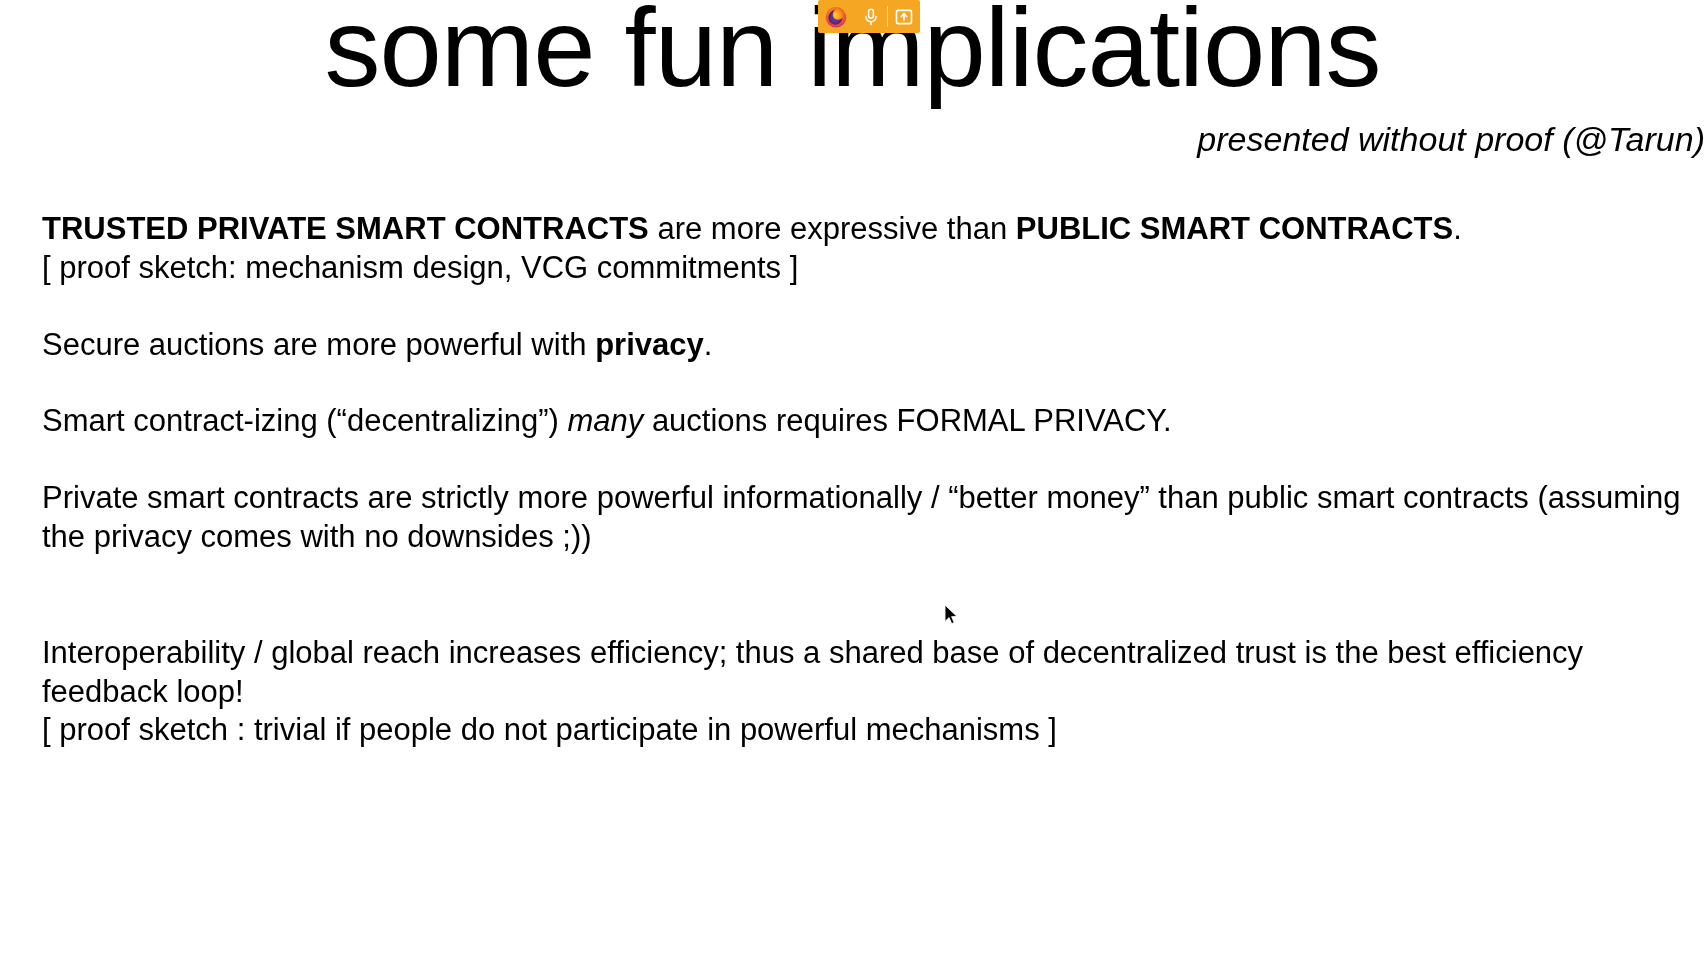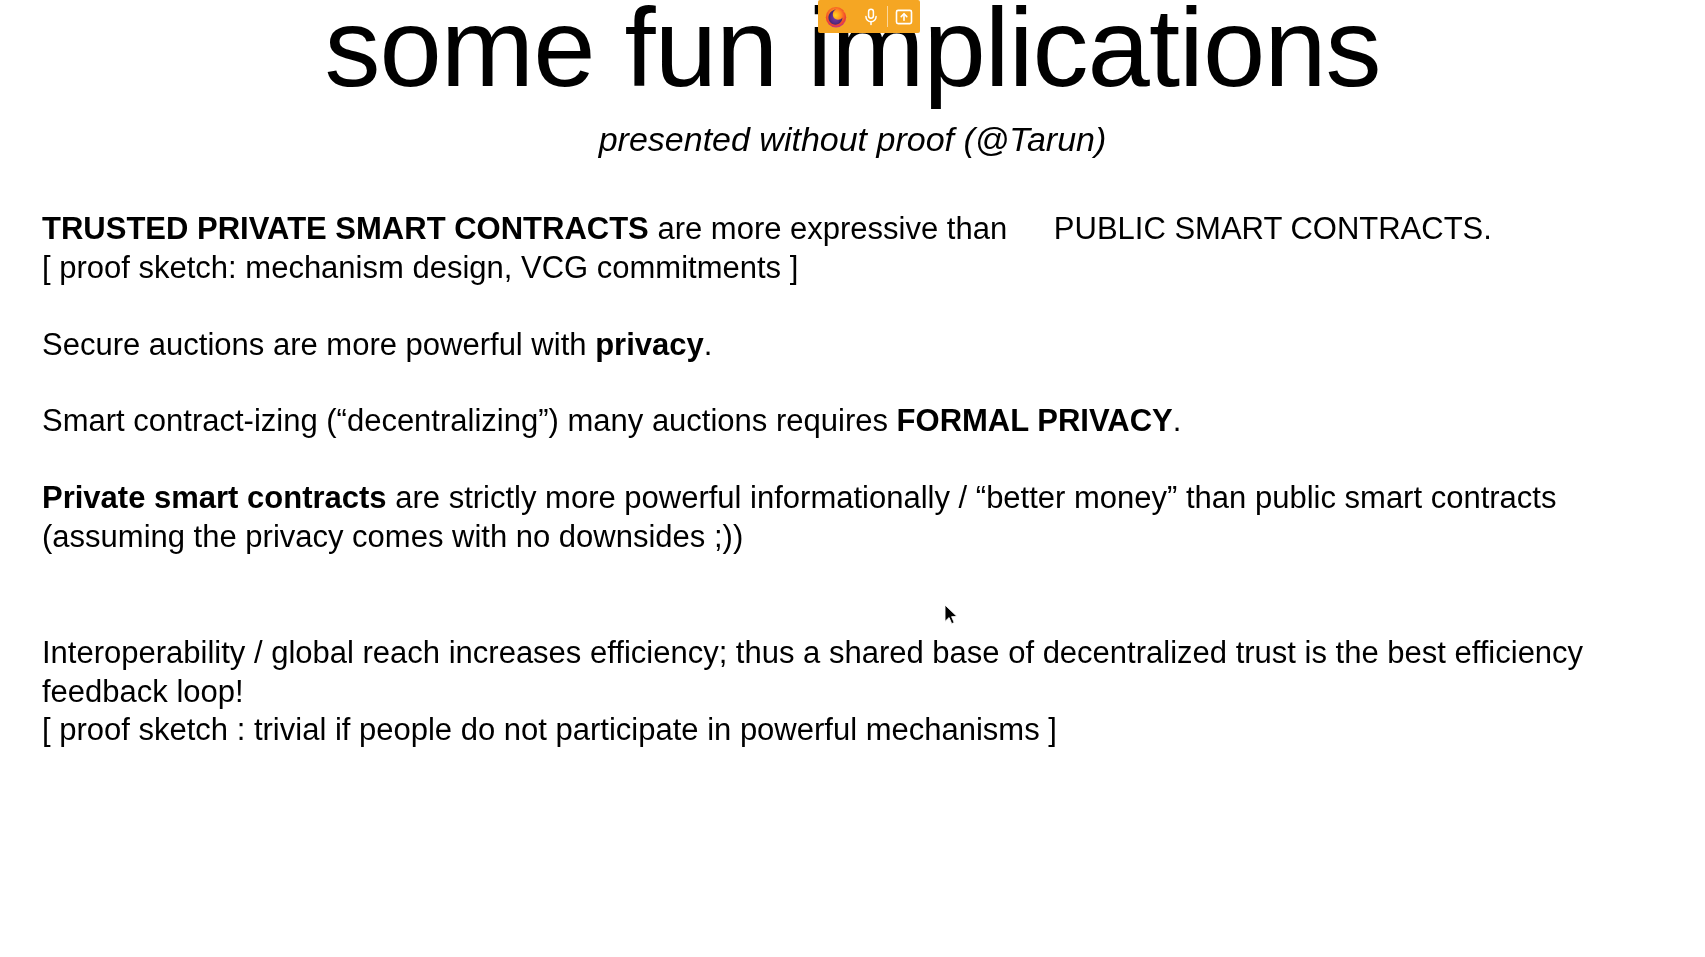--- a/index.html
+++ b/index.html
@@ -71,21 +71,21 @@
     line-height: 1.15;
     font-weight: 400;
     letter-spacing: -1px;
     white-space: nowrap;
   }
   #slide-subtitle {
     position: absolute;
     top: 118px;
     left: 0;
     width: 100%;
-    text-align: center;
+    text-align: right;
     font-size: 34px;
     font-style: italic;
     font-weight: 400;
     line-height: 1.25;
   }
 
   #body-block {
     position: absolute;
     top: 210px;
     left: 42px;
@@ -118,34 +118,34 @@
 <body>
 
 <div id="slide">
 
   <div id="slide-title">some fun implications</div>
 
   <div id="slide-subtitle">presented without proof (@Tarun)</div>
 
   <div id="body-block">
       <div class="para">
-        <div><span style="font-weight: 700; margin-top: 20px;">TRUSTED PRIVATE SMART CONTRACTS</span><span> are more expressive than </span><span style="font-weight: 400; margin-left: 38px;">PUBLIC SMART CONTRACTS</span><span>.</span></div>
+        <div><span style="font-weight: 700; margin-top: 20px;">TRUSTED PRIVATE SMART CONTRACTS</span><span> are more expressive than </span><span style="font-weight: 700;">PUBLIC SMART CONTRACTS</span><span>.</span></div>
         <div><span>[ proof sketch: mechanism design, VCG commitments ]</span></div>
       </div>
       <div class="spacer"></div>
       <div class="para">
         <div><span style="font-weight: 400;">Secure auctions</span><span> are more powerful with </span><span style="font-weight: 700; text-align: center;">privacy</span><span>.</span></div>
       </div>
       <div class="spacer"></div>
       <div class="para">
-        <div><span>Smart contract-izing (“decentralizing”) </span><span style="">many</span><span> auctions requires </span><span style="font-weight: 700;">FORMAL PRIVACY</span><span>.</span></div>
+        <div><span>Smart contract-izing (“decentralizing”) </span><span style="font-style: italic;">many</span><span> auctions requires </span><span style="font-weight: 400;">FORMAL PRIVACY</span><span>.</span></div>
       </div>
       <div class="spacer"></div>
       <div class="para">
-        <div><span style="font-weight: 700;">Private smart contracts</span><span> are strictly more powerful informationally / “better money” than public smart contracts (assuming the privacy comes with no downsides ;))</span></div>
+        <div><span style="font-weight: 400;">Private smart contracts</span><span> are strictly more powerful informationally / “better money” than public smart contracts (assuming the privacy comes with no downsides ;))</span></div>
       </div>
       <div class="spacer big"></div>
       <div class="para">
         <div><span style="font-weight: 400;">Interoperability / global reach</span><span> increases efficiency; thus a shared base of decentralized trust is the best efficiency feedback loop!</span></div>
         <div><span>[ proof sketch : trivial if people do not participate in powerful mechanisms ]</span></div>
       </div>
     </div>
 </div>
 
 <div id="share-indicator">

